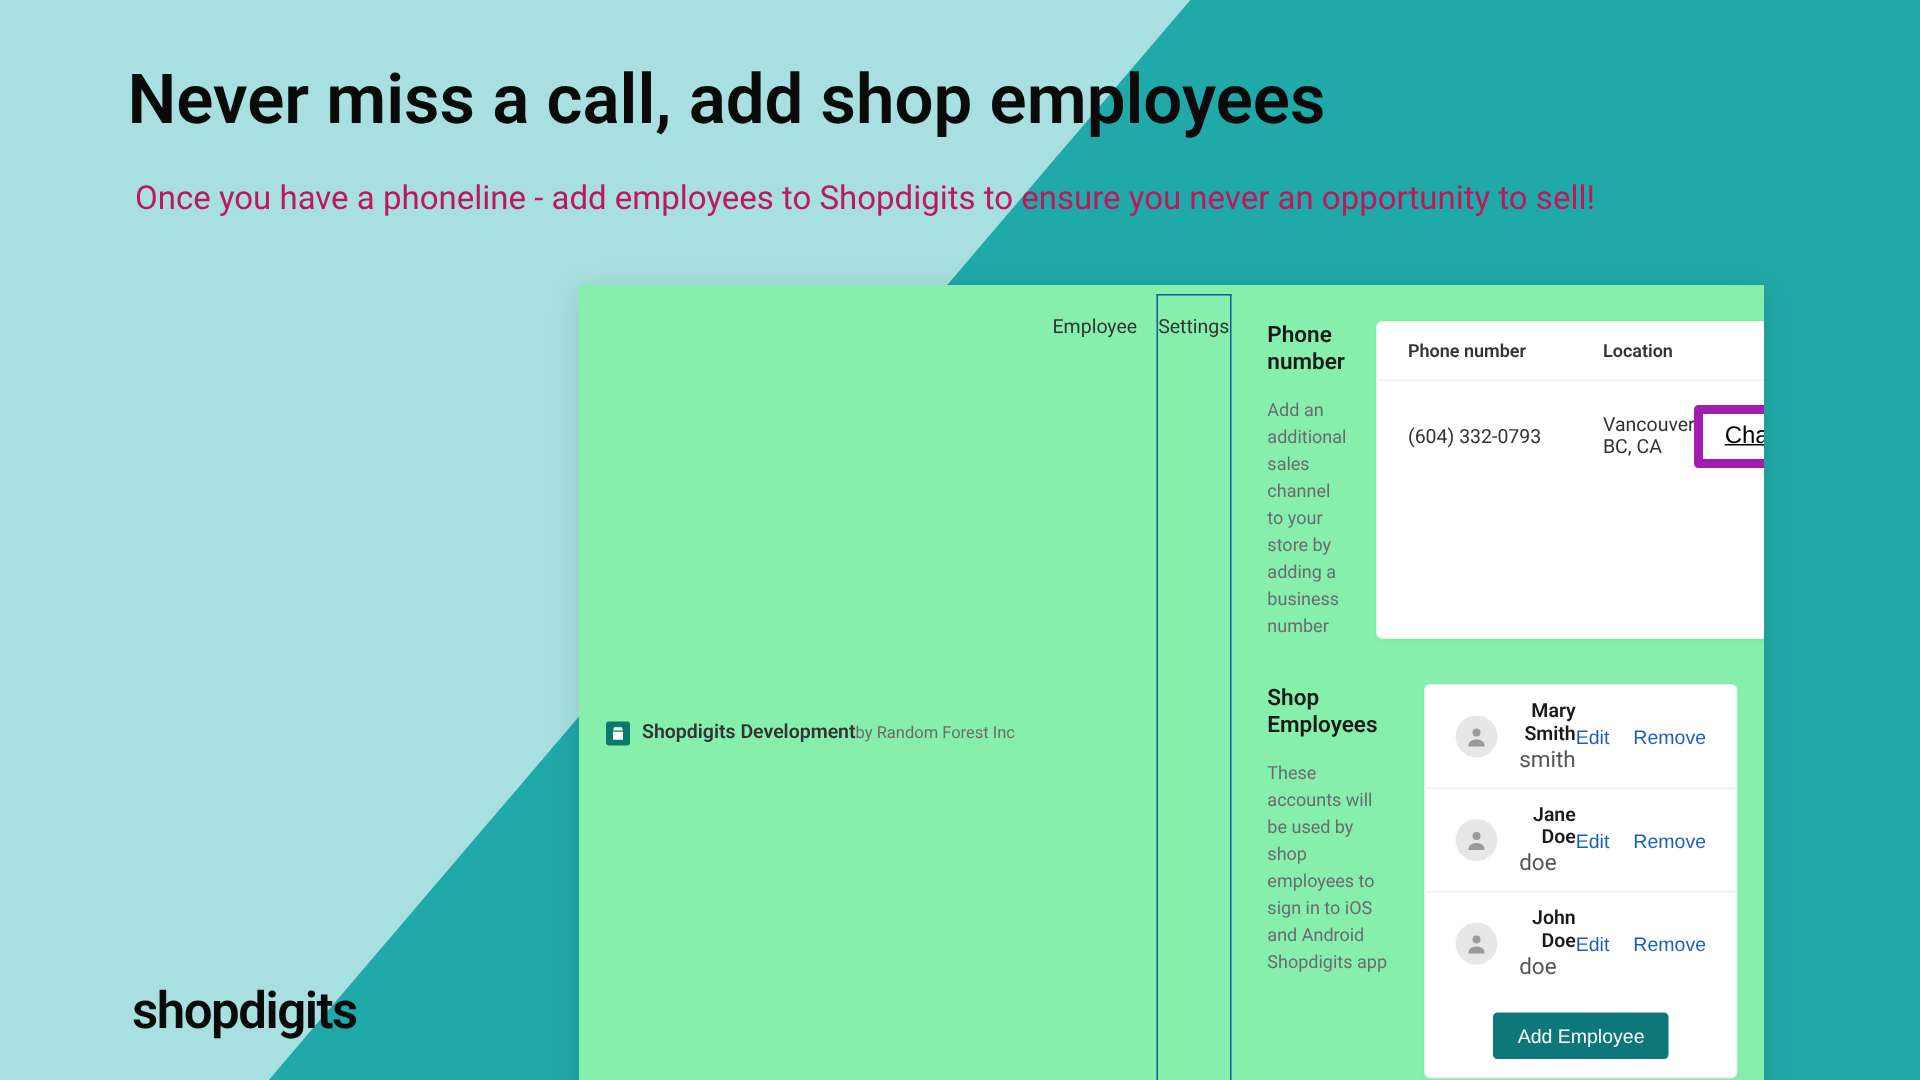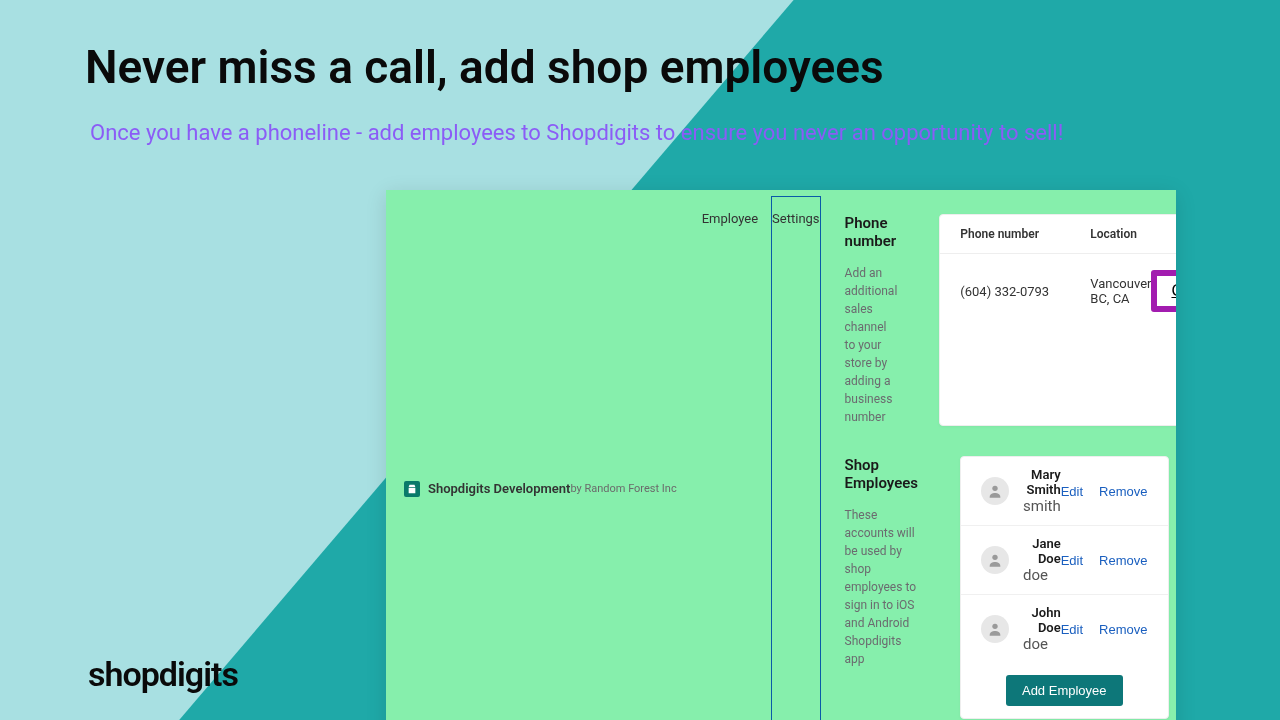--- a/index.html
+++ b/index.html
@@ -1,35 +1,35 @@
 <!DOCTYPE html>
 <html><head>
 <meta charset="utf-8">
 <style>
 *{margin:0;padding:0;box-sizing:border-box;}
 body{width:1280px;height:720px;overflow:hidden;font-family:-apple-system,BlinkMacSystemFont,"Segoe UI",Roboto,sans-serif;position:relative;}
 .bg{position:absolute;inset:0;background:#a8e0e2;}
 .bg::after{content:"";position:absolute;top:0;right:0;width:100%;height:100%;background:#1fa9a8;clip-path:polygon(62% 0,100% 0,100% 100%,14% 100%);}
 .hero-title{position:absolute;top:40px;left:85px;font-size:46px;font-weight:600;color:#0a0a0a;z-index:2;text-align:right;}
-.hero-sub{position:absolute;top:115px;left:90px;right:80px;font-size:22px;font-weight:400;color:#8b5cf6;line-height:1.6;z-index:2;}
+.hero-sub{position:absolute;top:115px;left:90px;right:80px;font-size:22px;font-weight:400;color:#be185d;line-height:1.6;z-index:2;}
 .brand{position:absolute;bottom:26px;left:88px;font-size:34px;font-weight:600;color:#0a0a0a;letter-spacing:-1px;z-index:2;}
 
 .app{position:absolute;top:190px;left:386px;width:790px;height:598px;background:#86efac;box-shadow:0 4px 20px rgba(0,0,0,.12);z-index:3;display:flex;flex-direction:row;}
 .app-top{display:flex;align-items:center;padding:10px 18px;border-bottom:1px solid #e6e6e6;font-size:13px;color:#333;}
 .app-logo{width:16px;height:16px;background:linear-gradient(135deg,#0a7a6a,#0a7a6a);border-radius:2px;margin-right:8px;display:inline-flex;align-items:center;justify-content:center;}
 .app-logo svg{width:10px;height:10px;}
 .app-title{font-weight:600;}
 .app-byline{margin-left:auto;font-size:11px;color:#6b6b6b;}
 
 .tabs{display:flex;border-bottom:1px solid #eee;}
 .tab{flex:1;text-align:center;padding:14px 0;font-size:13px;color:#333;cursor:pointer;border:1px solid transparent;margin:6px 6px 0 6px;}
 .tab.active{border:1px solid #0a5aa8;border-bottom:3px solid #0a7a8a;color:#333;}
 
 .content{flex:1;overflow-y:auto;padding:24px 18px;}
-.section{display:flex;gap:42px;margin-bottom:30px;}
+.section{display:flex;gap:20px;margin-bottom:30px;}
 .section-left{width:210px;}
 .section-title{font-size:15px;font-weight:600;color:#1a1a1a;margin-bottom:14px;}
 .section-desc{font-size:12px;color:#6b6b6f;line-height:1.5;}
 .card{flex:1;background:#fff;border:1px solid #eee;border-radius:4px;box-shadow:0 1px 3px rgba(0,0,0,.04);}
 
 .phone-head{display:flex;padding:12px 20px;border-bottom:1px solid #eee;font-size:12px;font-weight:600;color:#333;}
 .phone-col1{width:130px;}
 .phone-col2{flex:1;}
 .phone-row{display:flex;align-items:center;padding:16px 20px;font-size:13px;color:#333;}
 .change-btn{margin-left:auto;padding:6px 14px;font-size:16px;border:6px solid #a21caf;border-radius:3px;background:#fff;cursor:pointer;text-decoration:underline;}

